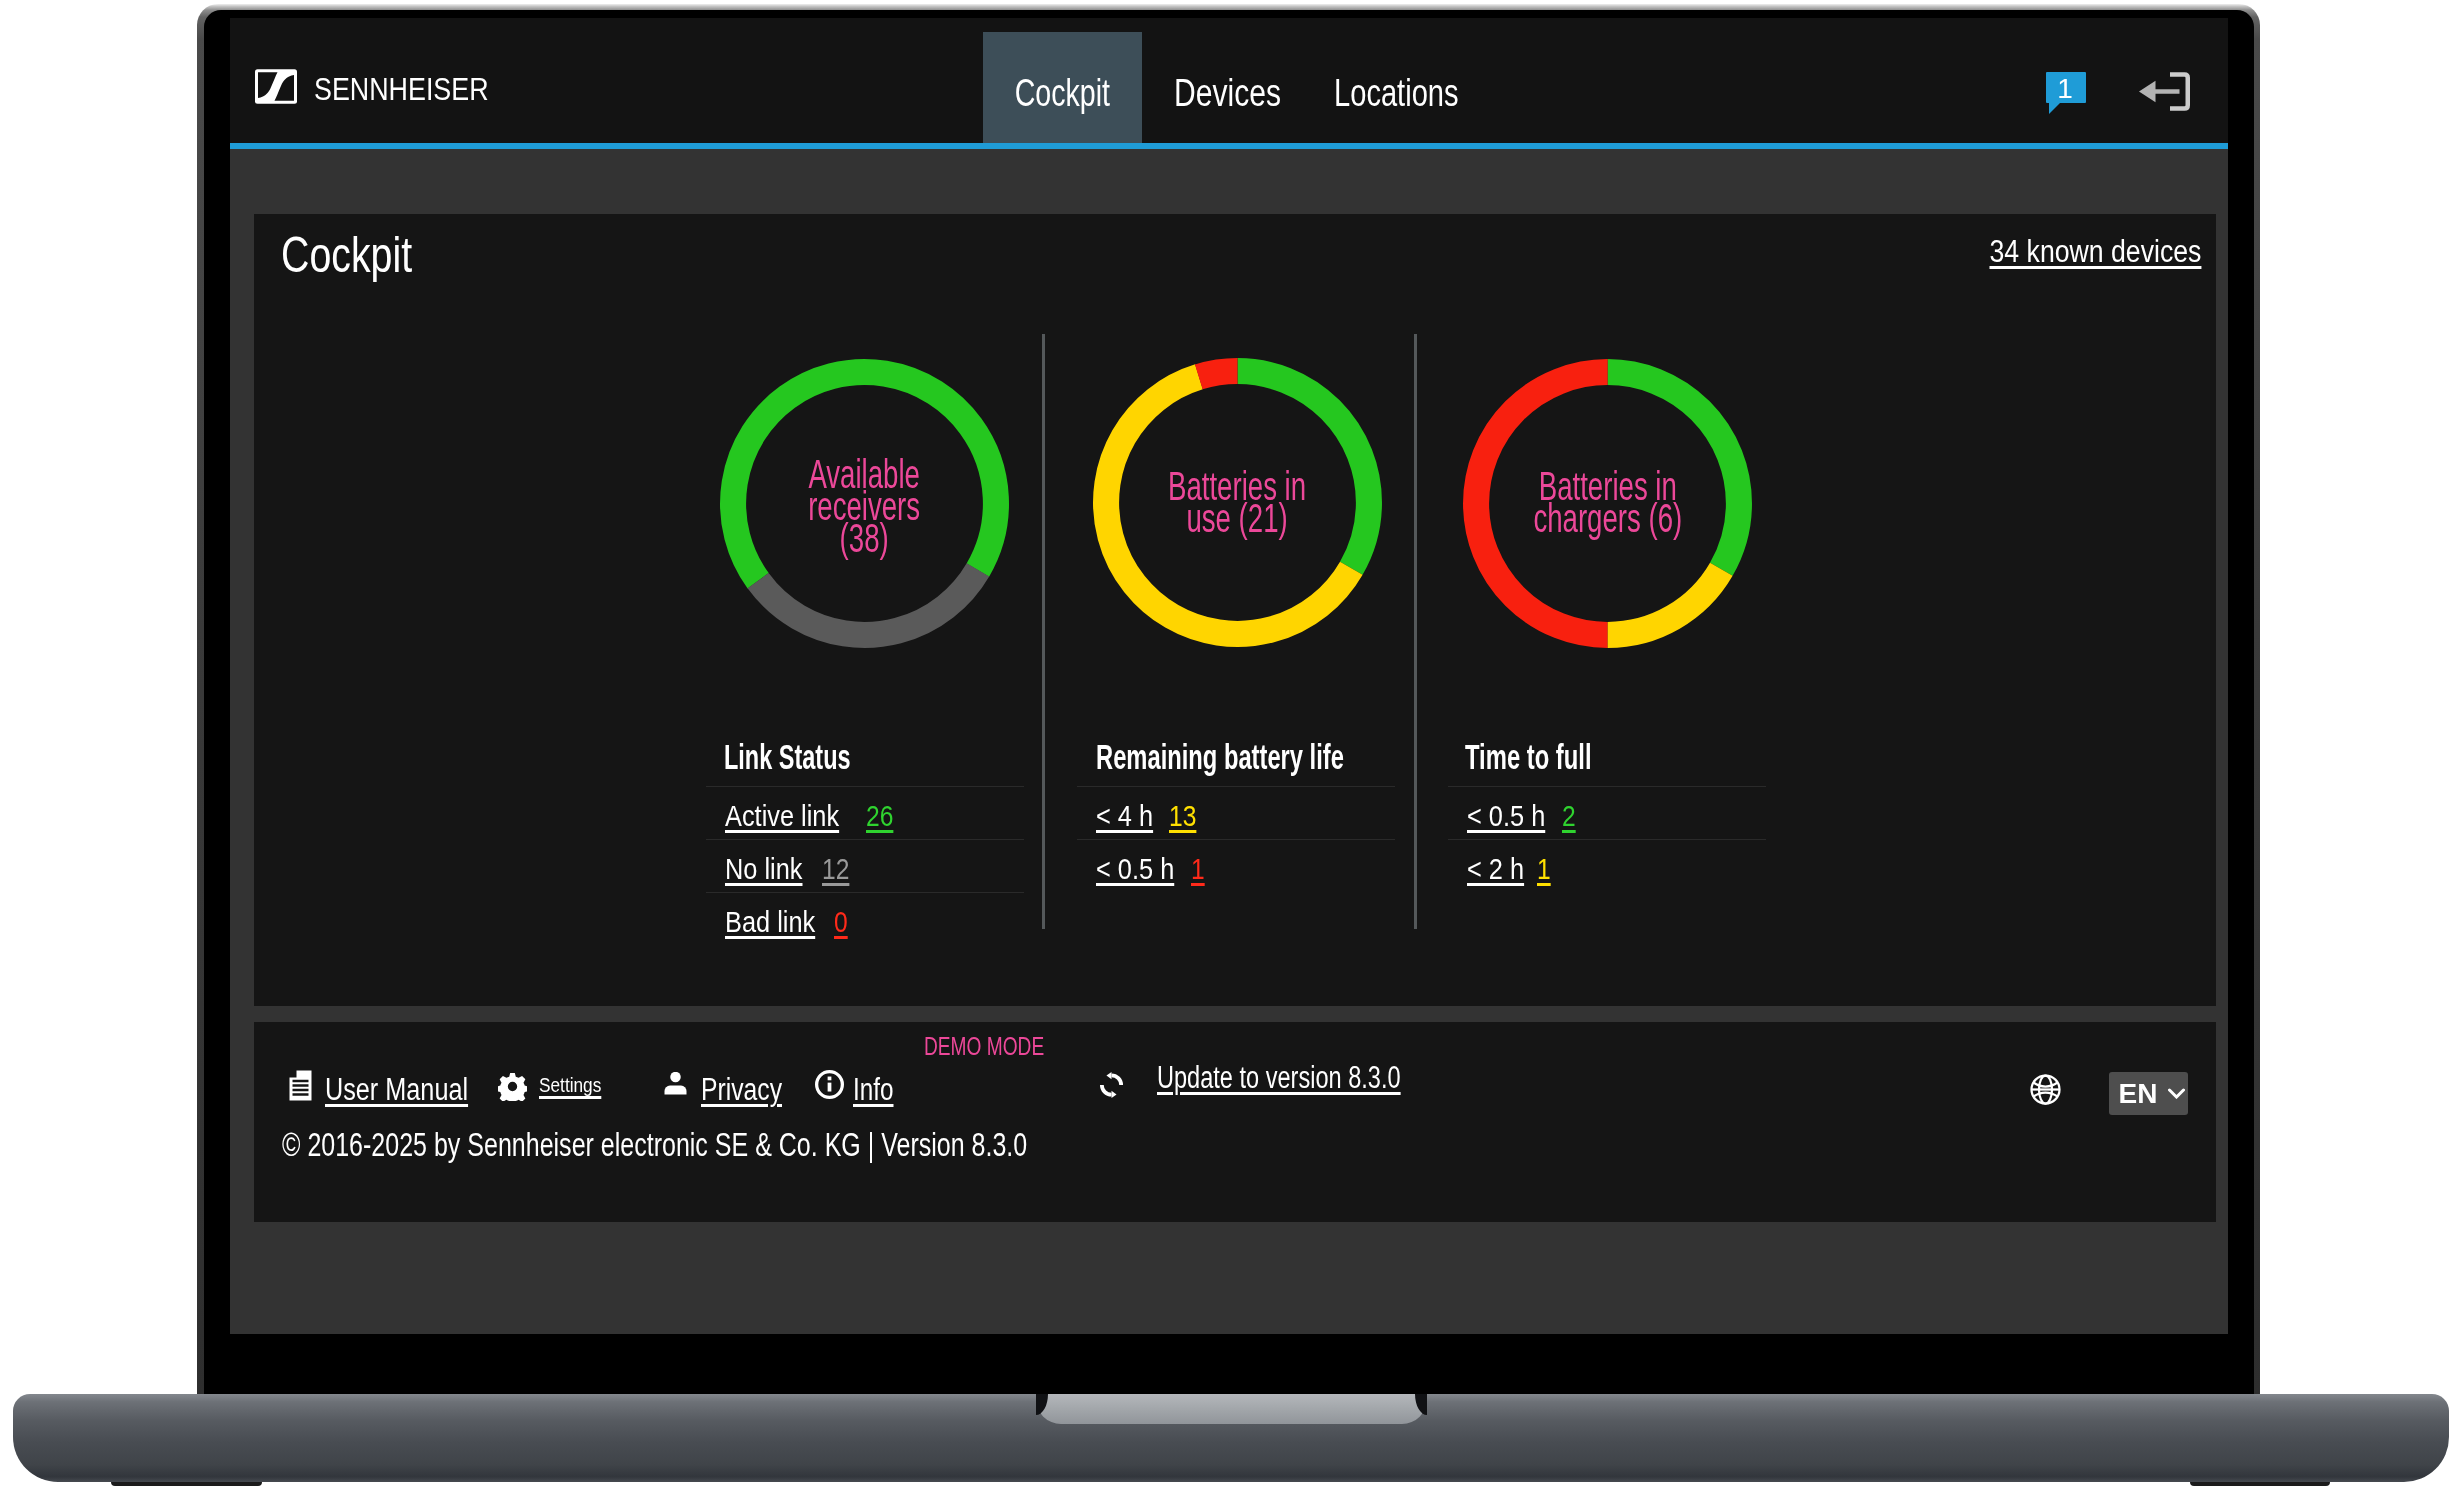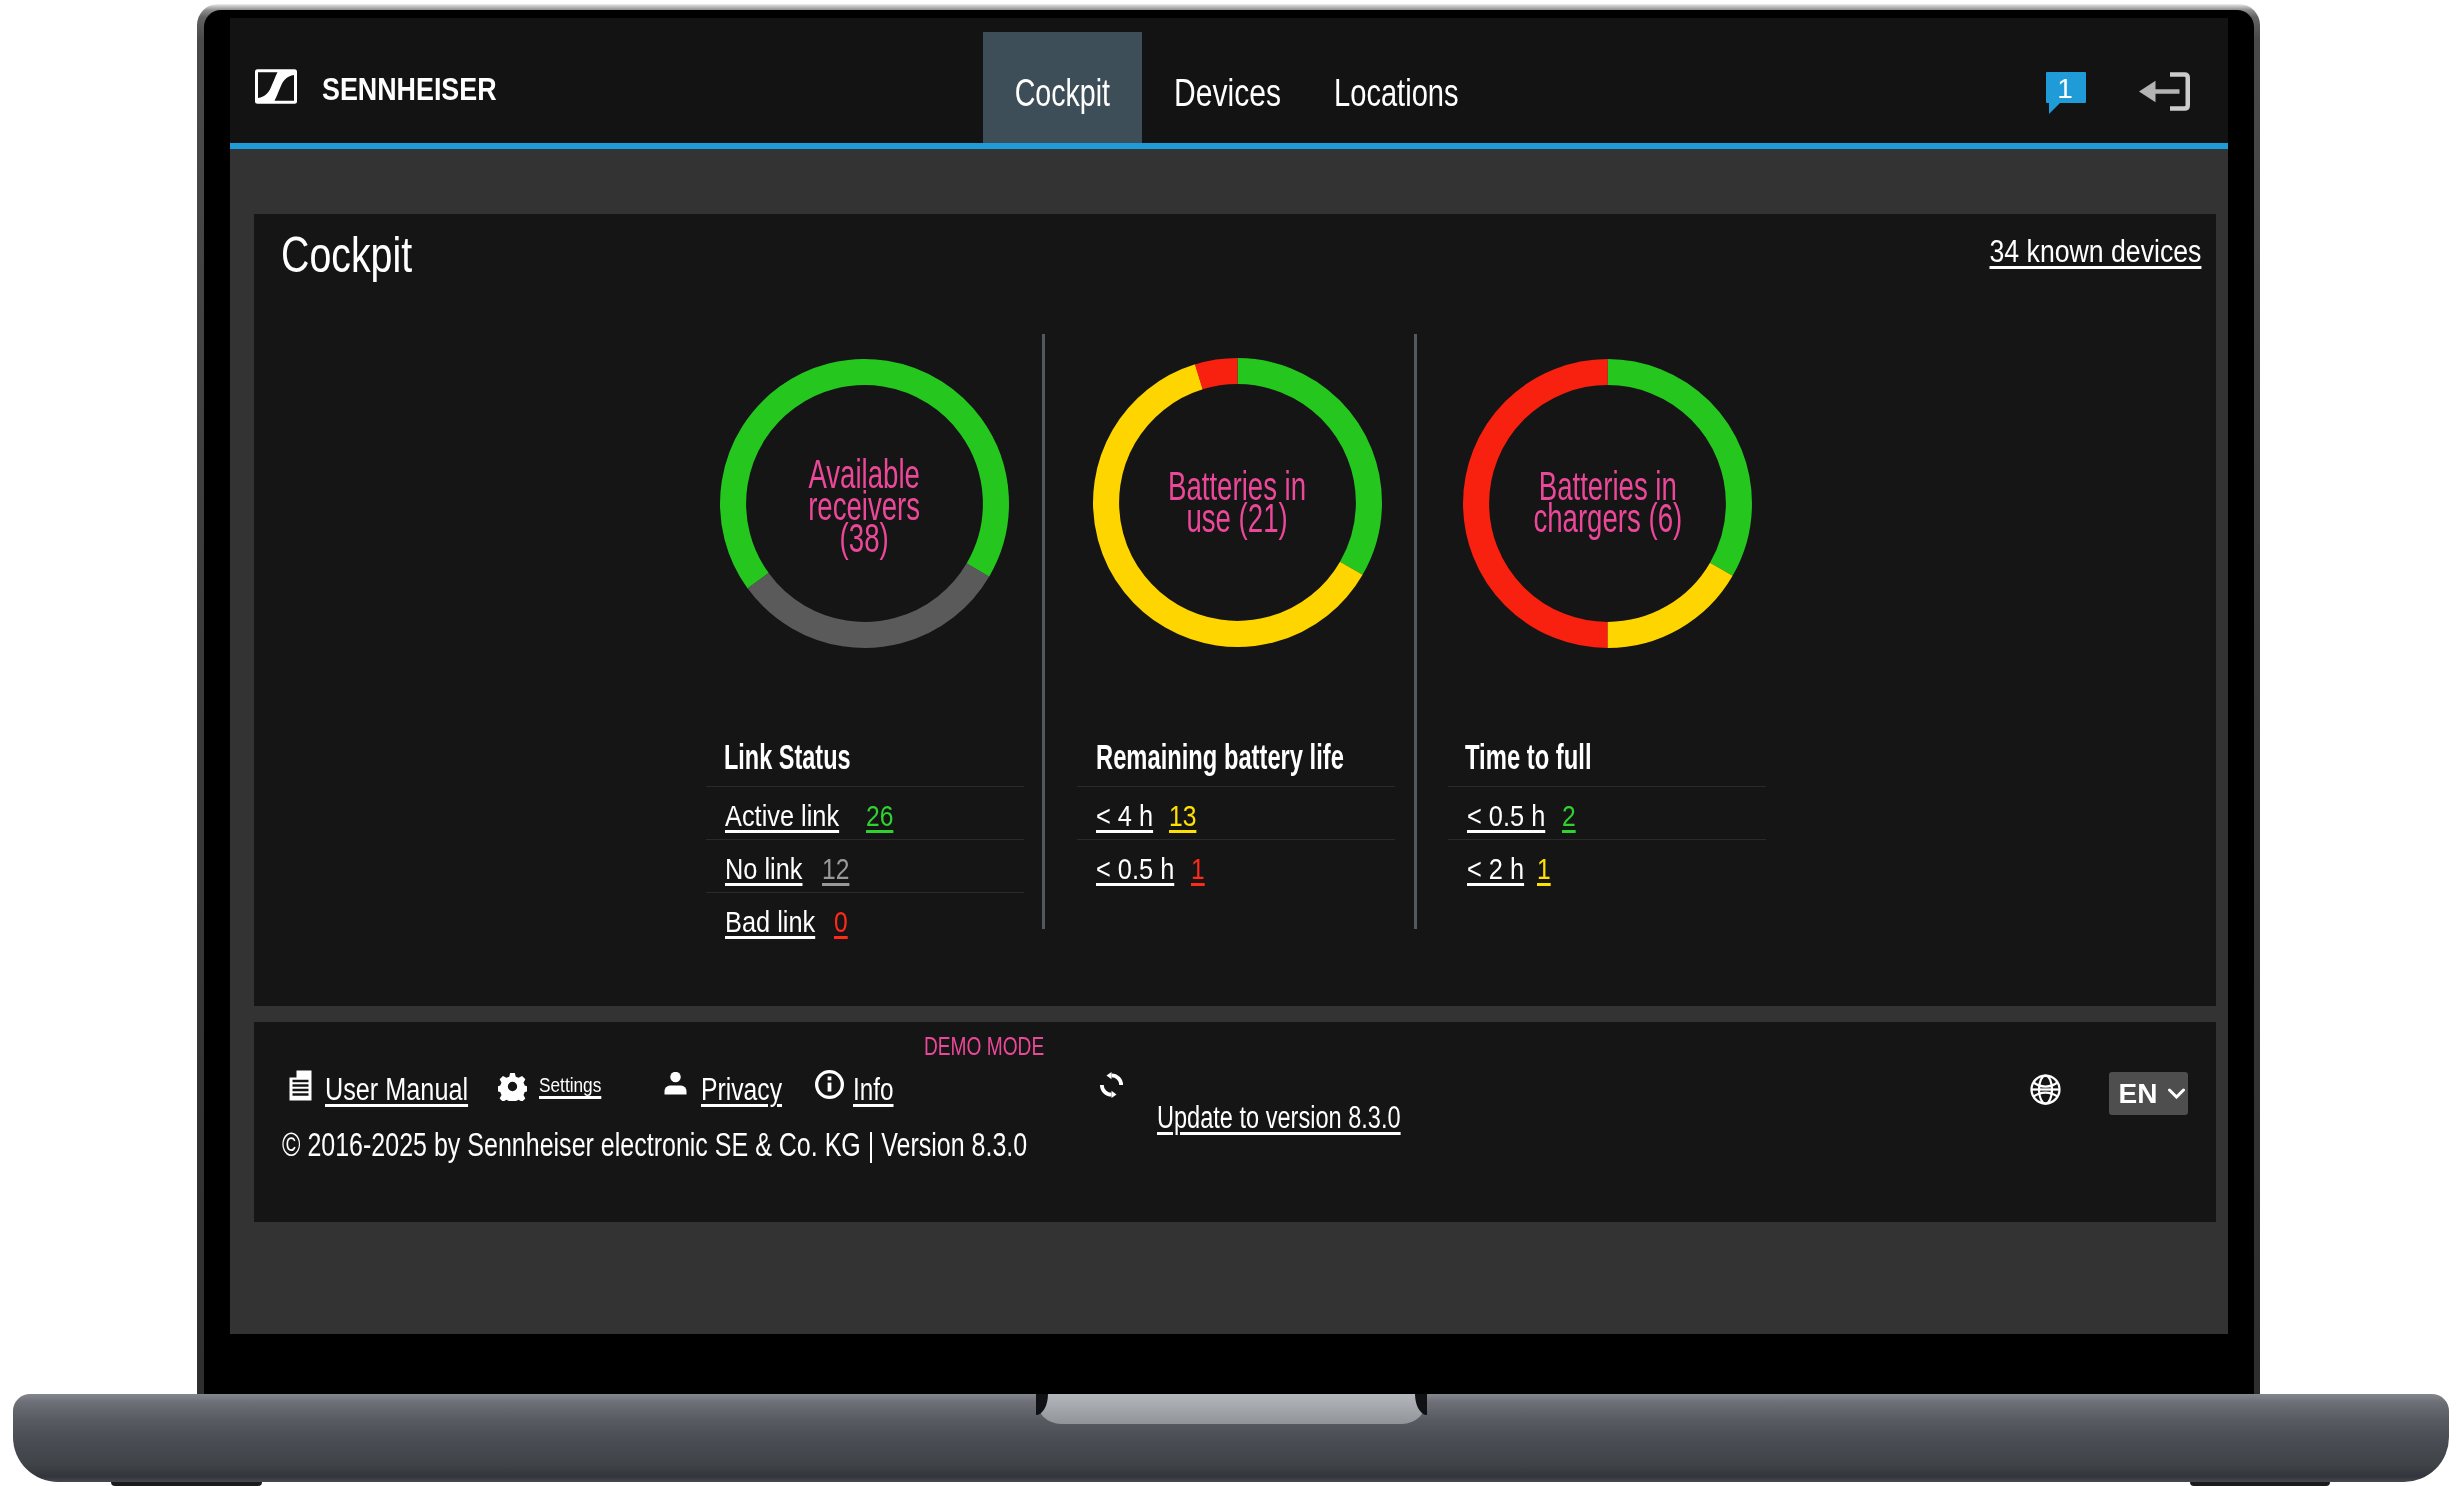--- a/index.html
+++ b/index.html
@@ -53,21 +53,21 @@
     <div class="tab"></div>
     <div class="t" style="left:753px;top:56px;width:159px;text-align:center;font-size:38px"><span class="sc" style="transform:scaleX(.752)">Cockpit</span></div>
     <div class="t" style="left:944px;top:56px;font-size:38px"><span class="s" style="transform:scaleX(.791)">Devices</span></div>
     <div class="t" style="left:1104px;top:56px;font-size:38px"><span class="s" style="transform:scaleX(.766)">Locations</span></div>
 
     <svg class="abs" style="left:25px;top:51px" width="42" height="35" viewBox="0 0 84 69">
       <rect width="84" height="69" rx="5" fill="#fff"></rect>
       <path d="M6 6 H45 C41 13 37.5 24 31.5 37 C27.5 46 21 53.5 11 56.5 L6 57.5 Z" fill="#131313"></path>
       <path d="M78 63 H39 C43 56 46.5 45 52.5 32 C56.5 23 63 15.5 73 12.5 L78 11.5 Z" fill="#131313"></path>
     </svg>
-    <div class="t" style="left:92px;top:56px;font-size:31px;font-weight:bold"><span class="s" style="transform:scaleX(.866)">SENNHEISER</span></div>
+    <div class="t" style="left:84px;top:56px;font-size:31px;font-weight:normal"><span class="s" style="transform:scaleX(.866)">SENNHEISER</span></div>
 
     <svg class="abs" style="left:1816px;top:54px" width="40" height="46" viewBox="0 0 80 92">
       <rect x="0" y="0" width="80" height="62" rx="2" fill="#1f9cd7"></rect>
       <path d="M6 58 L6 84 L32 58 Z" fill="#1f9cd7"></path>
       <text x="38" y="52" font-size="56" fill="#fff" text-anchor="middle" font-family="Liberation Sans">1</text>
     </svg>
 
     <svg class="abs" style="left:1909px;top:54px" width="51" height="39" viewBox="0 0 102 77">
       <path d="M62 4.5 H91 Q97.5 4.5 97.5 11 V66 Q97.5 72.5 91 72.5 H62" fill="none" stroke="#cccccc" stroke-width="9"></path>
       <rect x="30" y="34" width="51" height="9" fill="#b3b3b3"></rect>
@@ -173,21 +173,21 @@
     </svg>
     <div class="t" style="left:623px;top:1056px;font-size:31px"><span class="s u" style="transform:scaleX(.783)">Info</span></div>
     <div class="t" style="left:694px;top:1016px;font-size:25px;color:#ec4899"><span class="s" style="transform:scaleX(.766)">DEMO MODE</span></div>
 
     <svg class="abs" style="left:869px;top:1054px" width="25" height="26" viewBox="0 0 58 62">
       <path d="M29 8 a23 23 0 0 1 23 23" fill="none" stroke="#fff" stroke-width="9"></path>
       <path d="M29 54 a23 23 0 0 1 -23-23" fill="none" stroke="#fff" stroke-width="9"></path>
       <path d="M29 0 l0 17 -12-8.5 Z" fill="#fff"></path>
       <path d="M29 62 l0 -17 12 8.5 Z" fill="#fff"></path>
     </svg>
-    <div class="t" style="left:927px;top:1084px;font-size:31px"><span class="s u" style="transform:scaleX(.76)">Update to version 8.3.0</span></div>
+    <div class="t" style="left:927px;top:1044px;font-size:31px"><span class="s u" style="transform:scaleX(.76)">Update to version 8.3.0</span></div>
 
     <svg class="abs" style="left:1800px;top:1056px" width="31" height="31" viewBox="0 0 62 62">
       <g fill="none" stroke="#fff" stroke-width="4.5">
         <circle cx="31" cy="31" r="28"></circle>
         <ellipse cx="31" cy="31" rx="13" ry="28"></ellipse>
         <line x1="3" y1="31" x2="59" y2="31"></line>
         <path d="M7 17 a40 40 0 0 0 48 0 M7 45 a40 40 0 0 1 48 0"></path>
       </g>
     </svg>
     <div class="enbtn">EN

